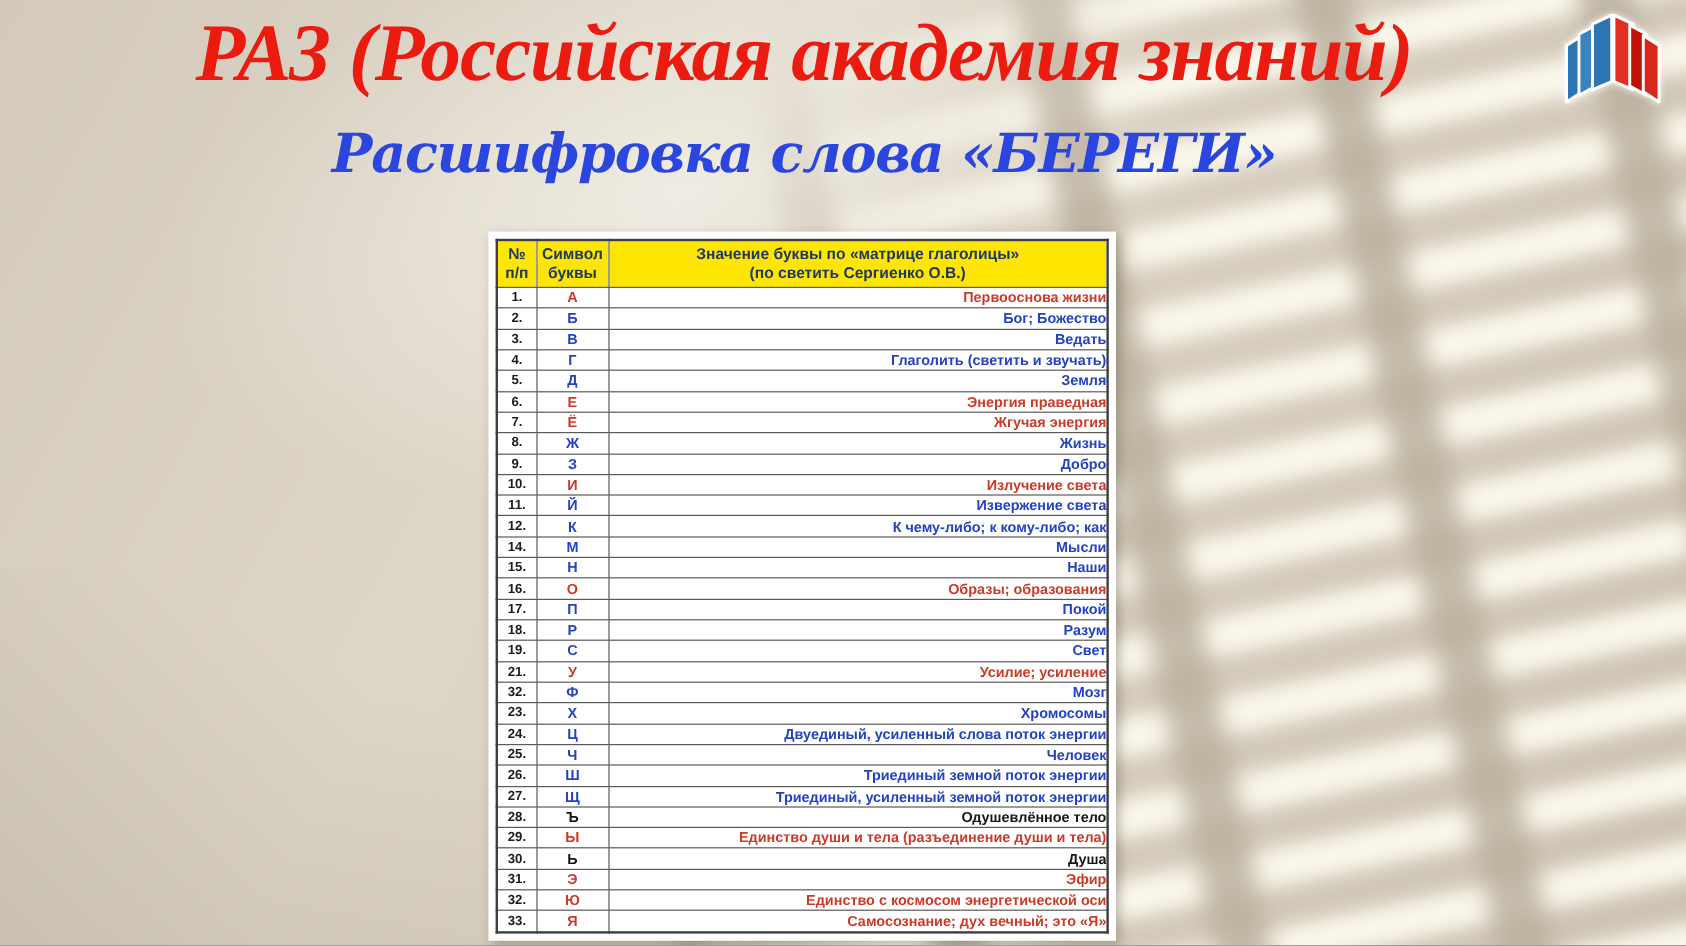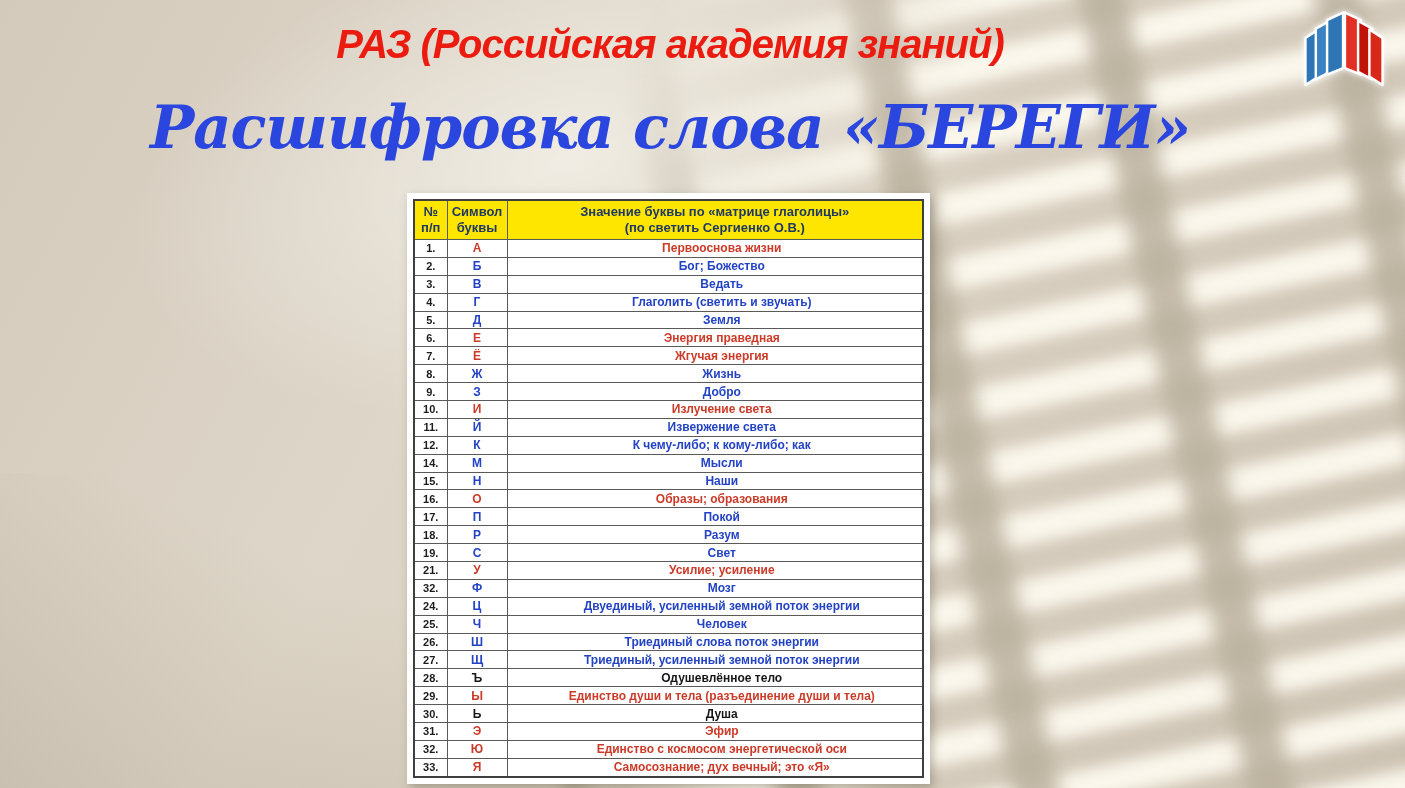--- a/index.html
+++ b/index.html
@@ -37,28 +37,28 @@
   }
   .corner-shade{
     position:absolute;left:0;bottom:0;width:45%;height:40%;
     background:linear-gradient(25deg,rgba(140,128,108,.22),rgba(140,128,108,0) 60%);
     pointer-events:none;
   }
   
   .titles{position:absolute;left:0;top:0;width:1340px;text-align:center;}
   .title{
     margin-top:14px;
-    font-family:Liberation Sans, sans-serif;
-    font-style:italic;font-weight:bold;font-size:40px;line-height:60px;
+    font-family:Liberation Serif, serif;
+    font-style:italic;font-weight:bold;font-size:68px;line-height:60px;
     color:#ec1b10;letter-spacing:-1px;
   }
   .subtitle{
     margin-top:28px;
     font-family:"DejaVu Serif","Liberation Serif",serif;
-    font-style:italic;font-weight:bold;font-size:59px;line-height:52px;
+    font-style:italic;font-weight:bold;font-size:45px;line-height:52px;
     color:#2a46de;letter-spacing:-1px;
   }
   
   .logo{position:absolute;right:14px;top:4px;width:94px;height:98px;
     filter:drop-shadow(0 0 3px rgba(255,255,255,.9));}
   
   .table-wrap{
     position:absolute;left:407px;top:193px;width:523px;height:591px;
     background:#fff;box-sizing:border-box;padding:6px;
     box-shadow:3px 4px 9px rgba(80,70,50,.35);
@@ -69,21 +69,21 @@
   }
   table.glag th, table.glag td{border:1px solid #5a5a5a;overflow:hidden;white-space:nowrap;}
   col.c-num{width:33px;} col.c-letter{width:60px;}
   thead th{
     background:#ffe600;color:#1f3864;font-size:13px;line-height:16px;
     height:36px;padding:1px 0;text-align:center;font-weight:bold;
   }
   tbody td{font-size:12px;line-height:14px;padding:0;}
   td.num{text-align:center;color:#1c1c1c;font-size:11px;}
   td.letter{text-align:center;}
-  td.meaning{text-align:center;padding-left:14px;}
+  td.meaning{text-align:right;padding-left:14px;}
   .red{color:#cc3a28;} .blue{color:#2343c4;} .black{color:#161616;}
 </style>
 </head>
 <body>
 
 <div class="slide">
 
   <div class="glow"></div>
   <div class="stripes-zone">
     <div class="stripes"></div>
@@ -225,33 +225,38 @@
             <td class="num">21.</td>
             <td class="letter red">У</td>
             <td class="meaning red">Усилие; усиление</td>
           </tr>
           <tr>
             <td class="num">32.</td>
             <td class="letter blue">Ф</td>
             <td class="meaning blue">Мозг</td>
           </tr>
           <tr>
+            <td class="num">23.</td>
+            <td class="letter blue">Х</td>
+            <td class="meaning blue">Хромосомы</td>
+          </tr>
+          <tr>
             <td class="num">24.</td>
             <td class="letter blue">Ц</td>
-            <td class="meaning blue">Двуединый, усиленный земной поток энергии</td>
+            <td class="meaning blue">Двуединый, усиленный слова поток энергии</td>
           </tr>
           <tr>
             <td class="num">25.</td>
             <td class="letter blue">Ч</td>
             <td class="meaning blue">Человек</td>
           </tr>
           <tr>
             <td class="num">26.</td>
             <td class="letter blue">Ш</td>
-            <td class="meaning blue">Триединый слова поток энергии</td>
+            <td class="meaning blue">Триединый земной поток энергии</td>
           </tr>
           <tr>
             <td class="num">27.</td>
             <td class="letter blue">Щ</td>
             <td class="meaning blue">Триединый, усиленный земной поток энергии</td>
           </tr>
           <tr>
             <td class="num">28.</td>
             <td class="letter black">Ъ</td>
             <td class="meaning black">Одушевлённое тело</td>

